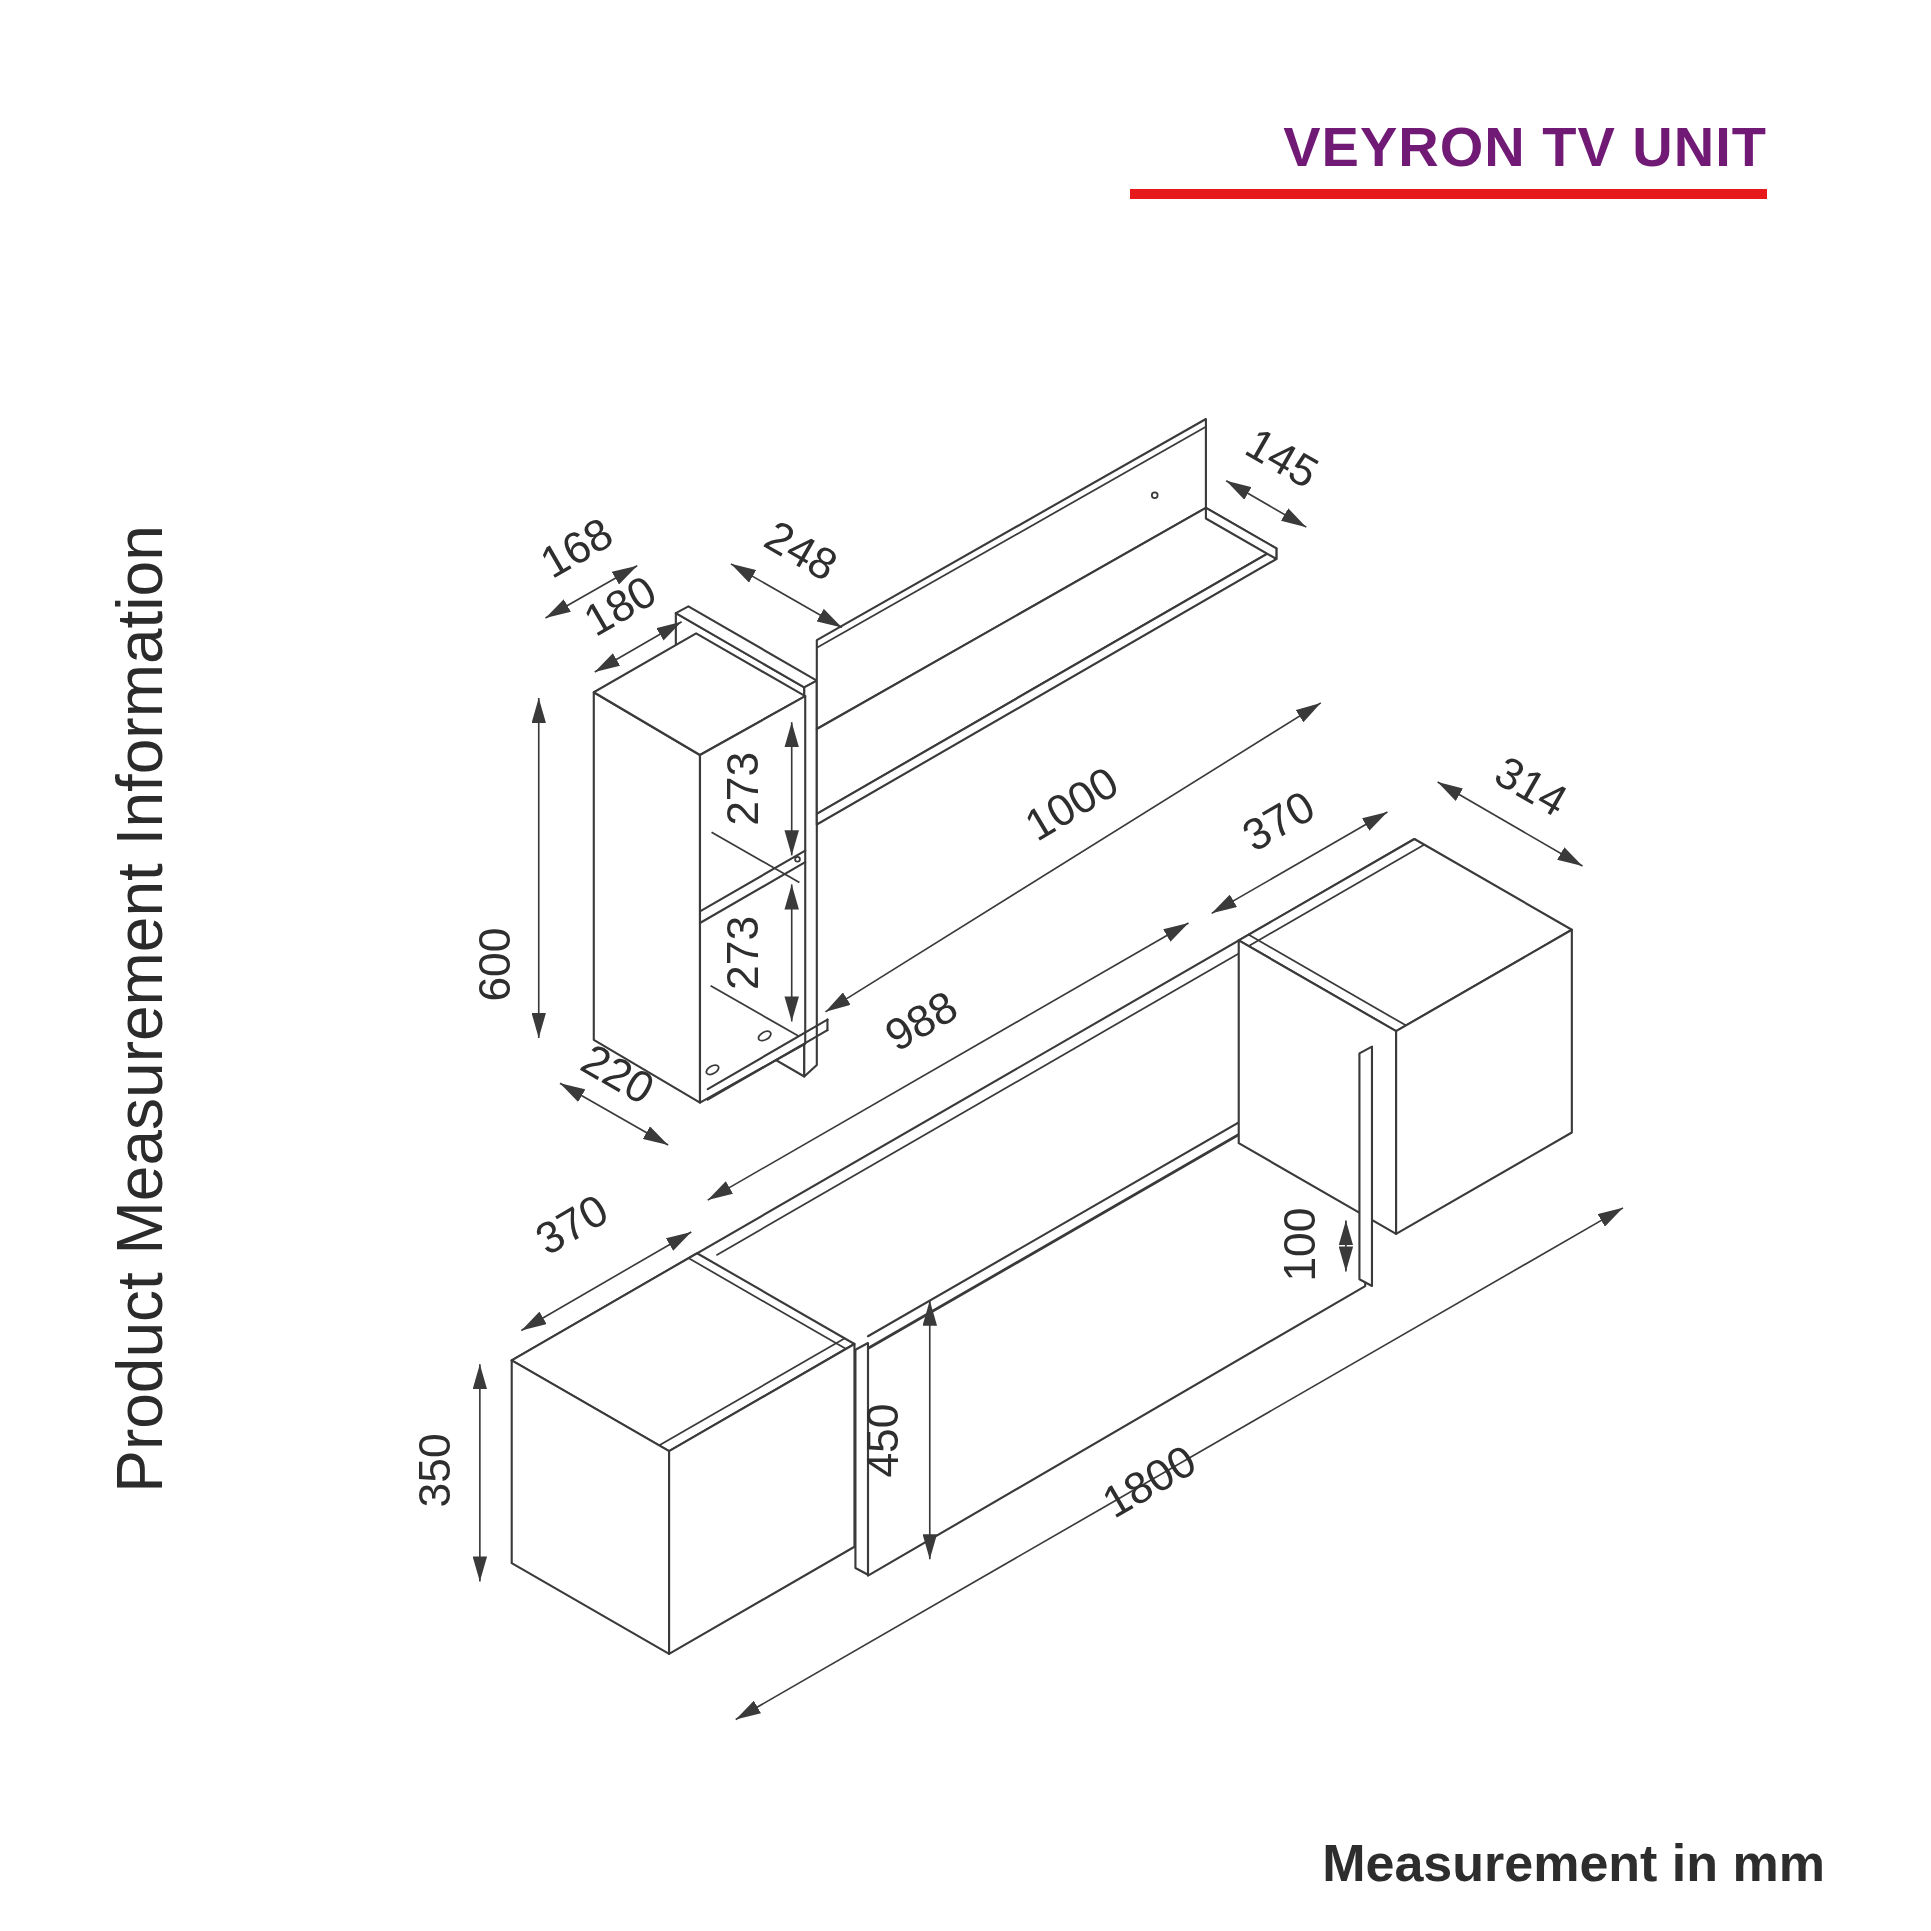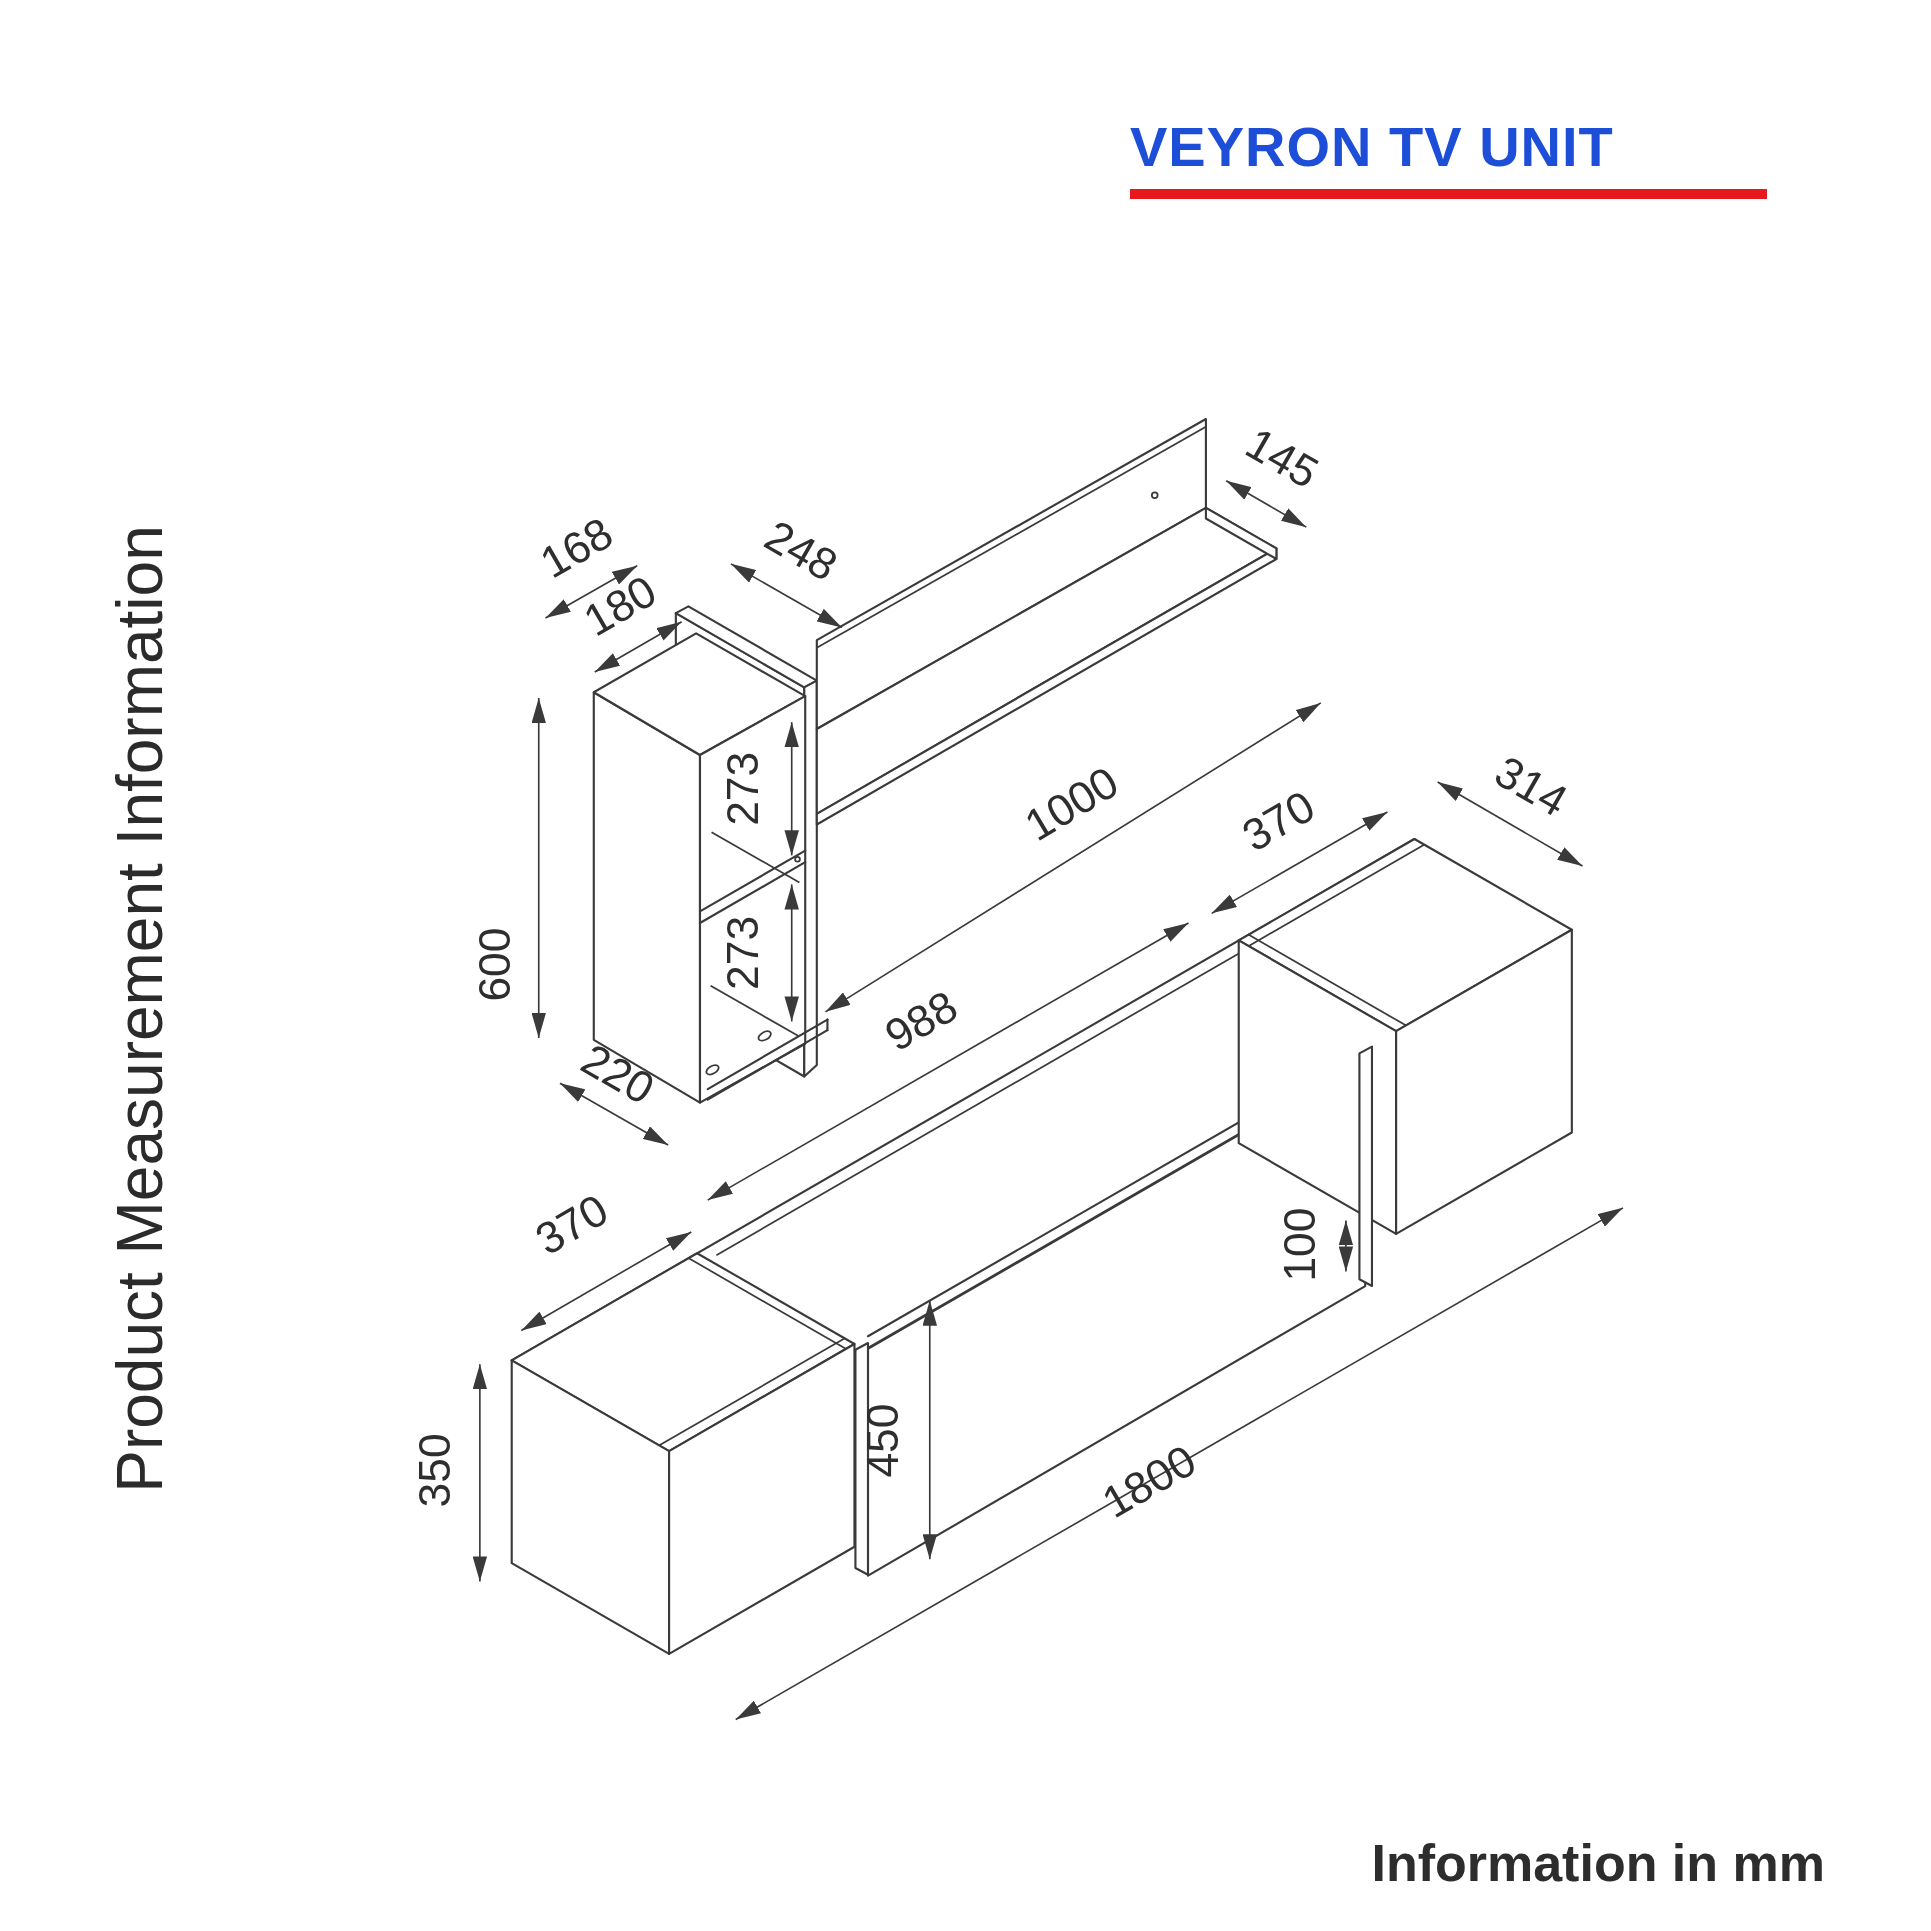--- a/index.html
+++ b/index.html
@@ -1,22 +1,22 @@
 <!DOCTYPE html>
 <html><head>
 <meta charset="utf-8">
 <style>
   html,body{margin:0;padding:0;}
   body{
     width:1931px;height:1931px;position:relative;background:#ffffff;
     font-family:"Liberation Sans", sans-serif;color:#2e2e2e;overflow:hidden;
   }
   .page-title{
-    position:absolute;left:1130px;top:114px;width:637px;text-align:left;
-    font-size:56px;font-weight:bold;letter-spacing:1px;color:#1d4ed8;white-space:nowrap;
+    position:absolute;left:1130px;top:114px;width:637px;text-align:right;
+    font-size:56px;font-weight:bold;letter-spacing:1px;color:#701a75;white-space:nowrap;
   }
   .title-underline{
     position:absolute;left:1130px;top:189px;width:637px;height:9.7px;background:#e8191d;
   }
   .side-label{
     position:absolute;left:140px;top:1009px;transform:translate(-50%,-50%) rotate(-90deg);
     transform-origin:center center;font-size:64px;font-weight:400;color:#2b2b2b;white-space:nowrap;
   }
   .footer-note{
     position:absolute;right:106px;top:1833px;font-size:52px;font-weight:bold;color:#2d2d2d;white-space:nowrap;
@@ -28,21 +28,21 @@
   .dim{stroke:#3a3a3a;stroke-width:1.7;fill:none;}
   .hole{fill:none;stroke:#3a3a3a;stroke-width:1.8;}
   .dim-label{font-family:"Liberation Sans",sans-serif;font-size:46px;fill:#2e2e2e;text-anchor:middle;}
 </style>
 </head>
 <body>
 
 <div class="page-title">VEYRON TV UNIT</div>
 <div class="title-underline"></div>
 <div class="side-label">Product Measurement Information</div>
-<div class="footer-note">Information in mm</div>
+<div class="footer-note">Measurement in mm</div>
 
 <svg class="drawing" width="1931" height="1931" viewBox="0 0 2000 2000" xmlns="http://www.w3.org/2000/svg">
   <defs>
     <marker id="ah" markerUnits="userSpaceOnUse" markerWidth="26" markerHeight="15" refX="26" refY="7.5" orient="auto-start-reverse">
       <path d="M26,7.5 L0,0 L0,15 Z" fill="#3a3a3a"></path>
     </marker>
   </defs>
 
   <g>
 

